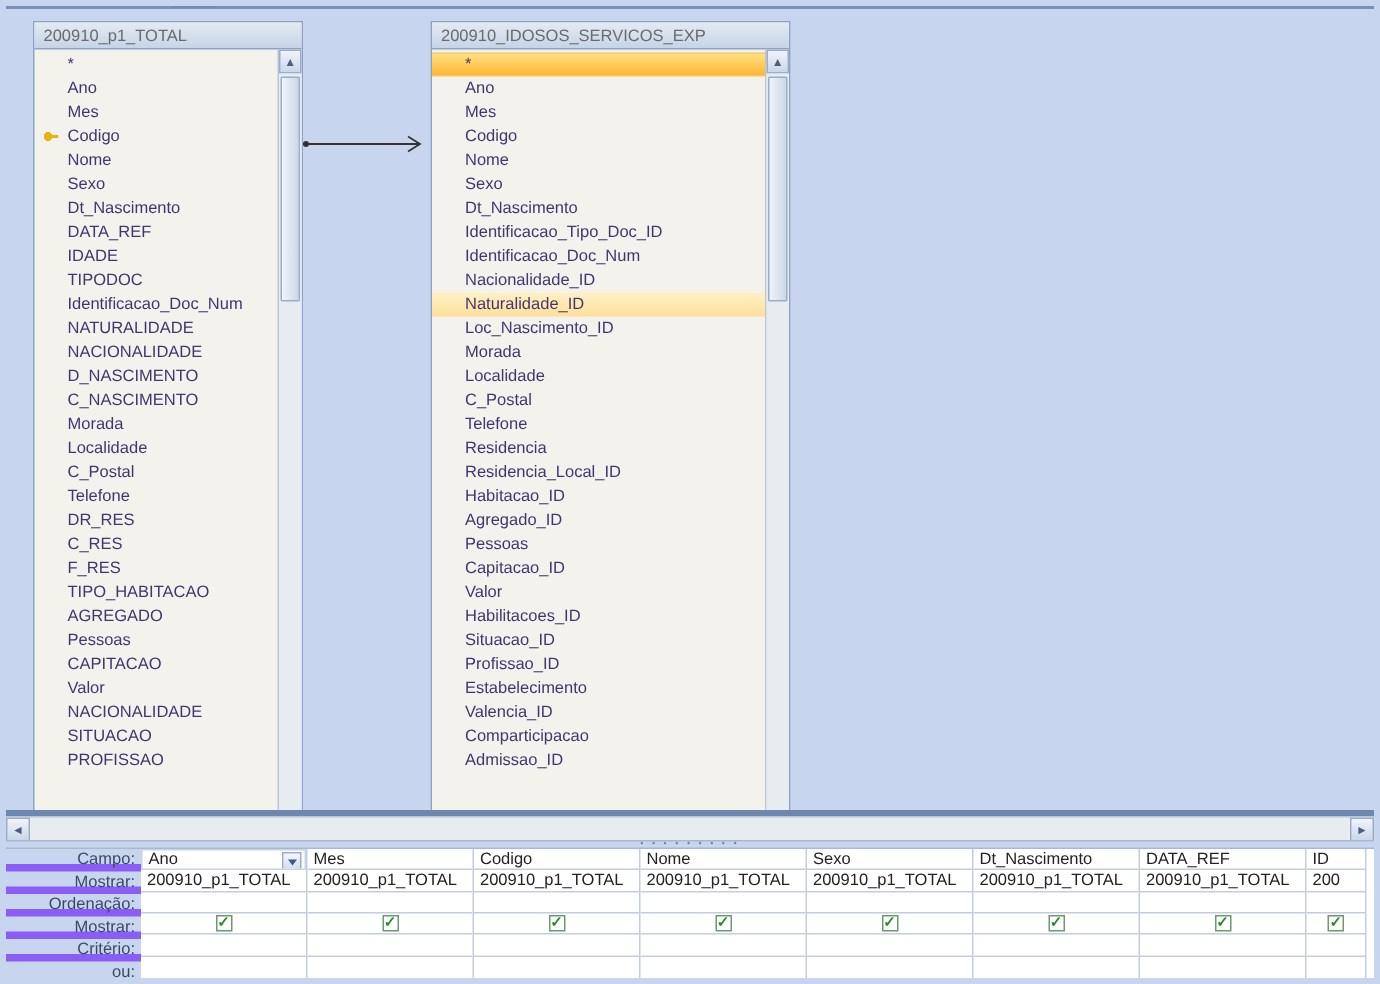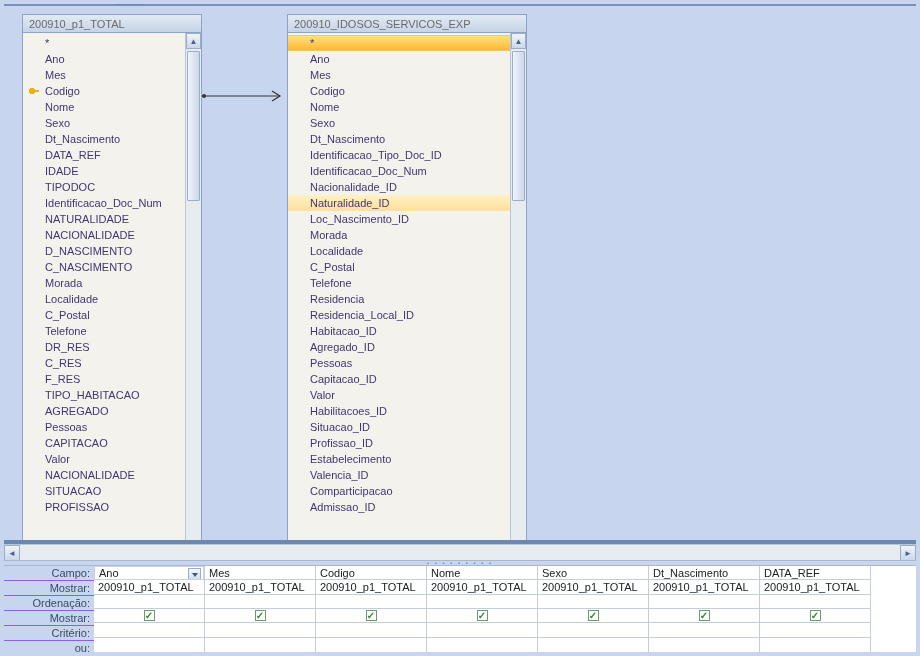--- a/index.html
+++ b/index.html
@@ -155,21 +155,21 @@
     flex-direction: column;
     width: 90px;
     text-align: right;
     color: #3a4a66;
     background: #c7d6ee;
   }
   .grid-labels div {
     height: 15px;
     line-height: 14px;
     padding-right: 4px;
-    border-bottom: 1px solid #8b5cf6;
+    border-bottom: 5px solid #8b5cf6;
   }
   .grid-columns {
     flex: 1;
     overflow: hidden;
     display: flex;
     background: #fff;
   }
   .gcol {
     width: 111px;
     border-right: 1px solid #c3cedd;
@@ -430,15 +430,25 @@
         <div class="gcol">
           <div class="gcell">DATA_REF</div>
           <div class="gcell">200910_p1_TOTAL</div>
           <div class="gcell"></div>
           <div class="gcell center">
             <div class="chk checked"></div>
           </div>
           <div class="gcell"></div>
           <div class="gcell" style="border-bottom: none;"></div>
         </div>
+        <div class="gcol last">
+          <div class="gcell">ID</div>
+          <div class="gcell">200</div>
+          <div class="gcell"></div>
+          <div class="gcell center">
+            <div class="chk checked"></div>
+          </div>
+          <div class="gcell"></div>
+          <div class="gcell" style="border-bottom: none;"></div>
+        </div>
       </div>
   </div>
 </div>
 
 </body></html>

